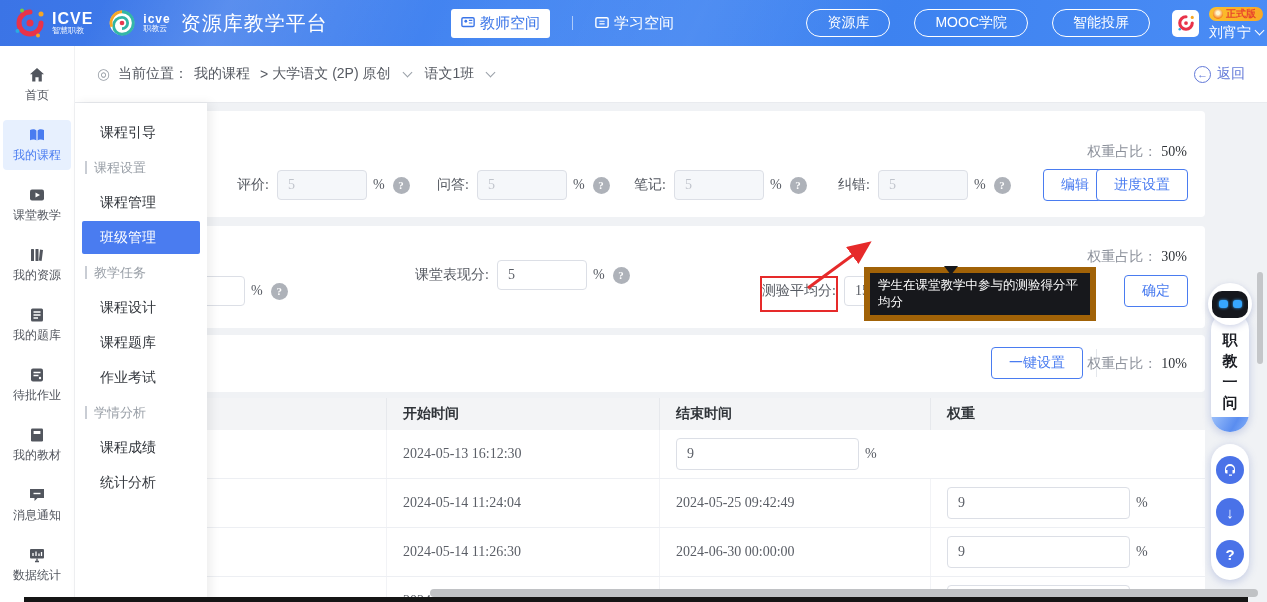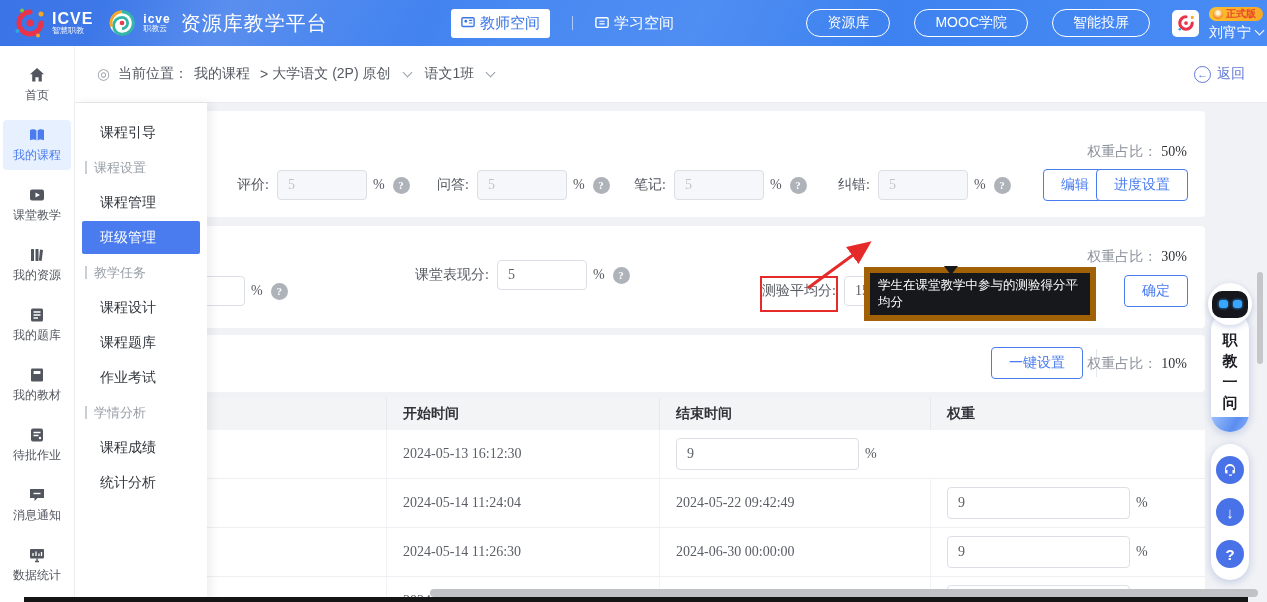--- a/index.html
+++ b/index.html
@@ -228,32 +228,32 @@
     </div>
     <div class="side-item">
       <svg viewBox="0 0 18 18">
           <rect x="3" y="2.5" width="12" height="13" rx="1.5"></rect>
           <path d="M5.5 6 h7 M5.5 9 h7 M5.5 12 h4.5" stroke="#fff" stroke-width="1.3" fill="none"></path>
         </svg>
       <span>我的题库</span>
     </div>
     <div class="side-item">
       <svg viewBox="0 0 18 18">
-          <rect x="3" y="2.5" width="12" height="13" rx="1.2"></rect>
-          <rect x="5.6" y="5" width="6.8" height="3" fill="#fff"></rect>
-        </svg>
-      <span>我的教材</span>
-    </div>
-    <div class="side-item">
-      <svg viewBox="0 0 18 18">
           <rect x="3" y="2.5" width="12" height="13" rx="2"></rect>
           <path d="M5.5 6.5 h7 M5.5 9.5 h5" stroke="#fff" stroke-width="1.3" fill="none"></path>
           <circle cx="12" cy="12" r="1.2" fill="#fff"></circle>
         </svg>
       <span>待批作业</span>
+    </div>
+    <div class="side-item">
+      <svg viewBox="0 0 18 18">
+          <rect x="3" y="2.5" width="12" height="13" rx="1.2"></rect>
+          <rect x="5.6" y="5" width="6.8" height="3" fill="#fff"></rect>
+        </svg>
+      <span>我的教材</span>
     </div>
     <div class="side-item">
       <svg viewBox="0 0 18 18">
           <path d="M2 3 h14 v9 h-6.5 l-3 3 v-3 H2 Z"></path>
           <path d="M5.5 7.5 h7" stroke="#fff" stroke-width="1.4"></path>
         </svg>
       <span>消息通知</span>
     </div>
     <div class="side-item">
       <svg viewBox="0 0 18 18">
@@ -360,21 +360,21 @@
         <div></div>
         <div>2024-05-13 16:12:30</div>
         <div>
             <input class="w-ipt" value="9" style="">
             <span class="pct">%</span>
           </div>
       </div>
       <div class="trow">
         <div></div>
         <div>2024-05-14 11:24:04</div>
-        <div>2024-05-22 09:42:49</div>
+        <div>2024-05-25 09:42:49</div>
         <div>
             <input class="w-ipt" value="9" style="">
             <span class="pct">%</span>
           </div>
       </div>
       <div class="trow">
         <div></div>
         <div>2024-05-14 11:26:30</div>
         <div>2024-06-30 00:00:00</div>
         <div>

